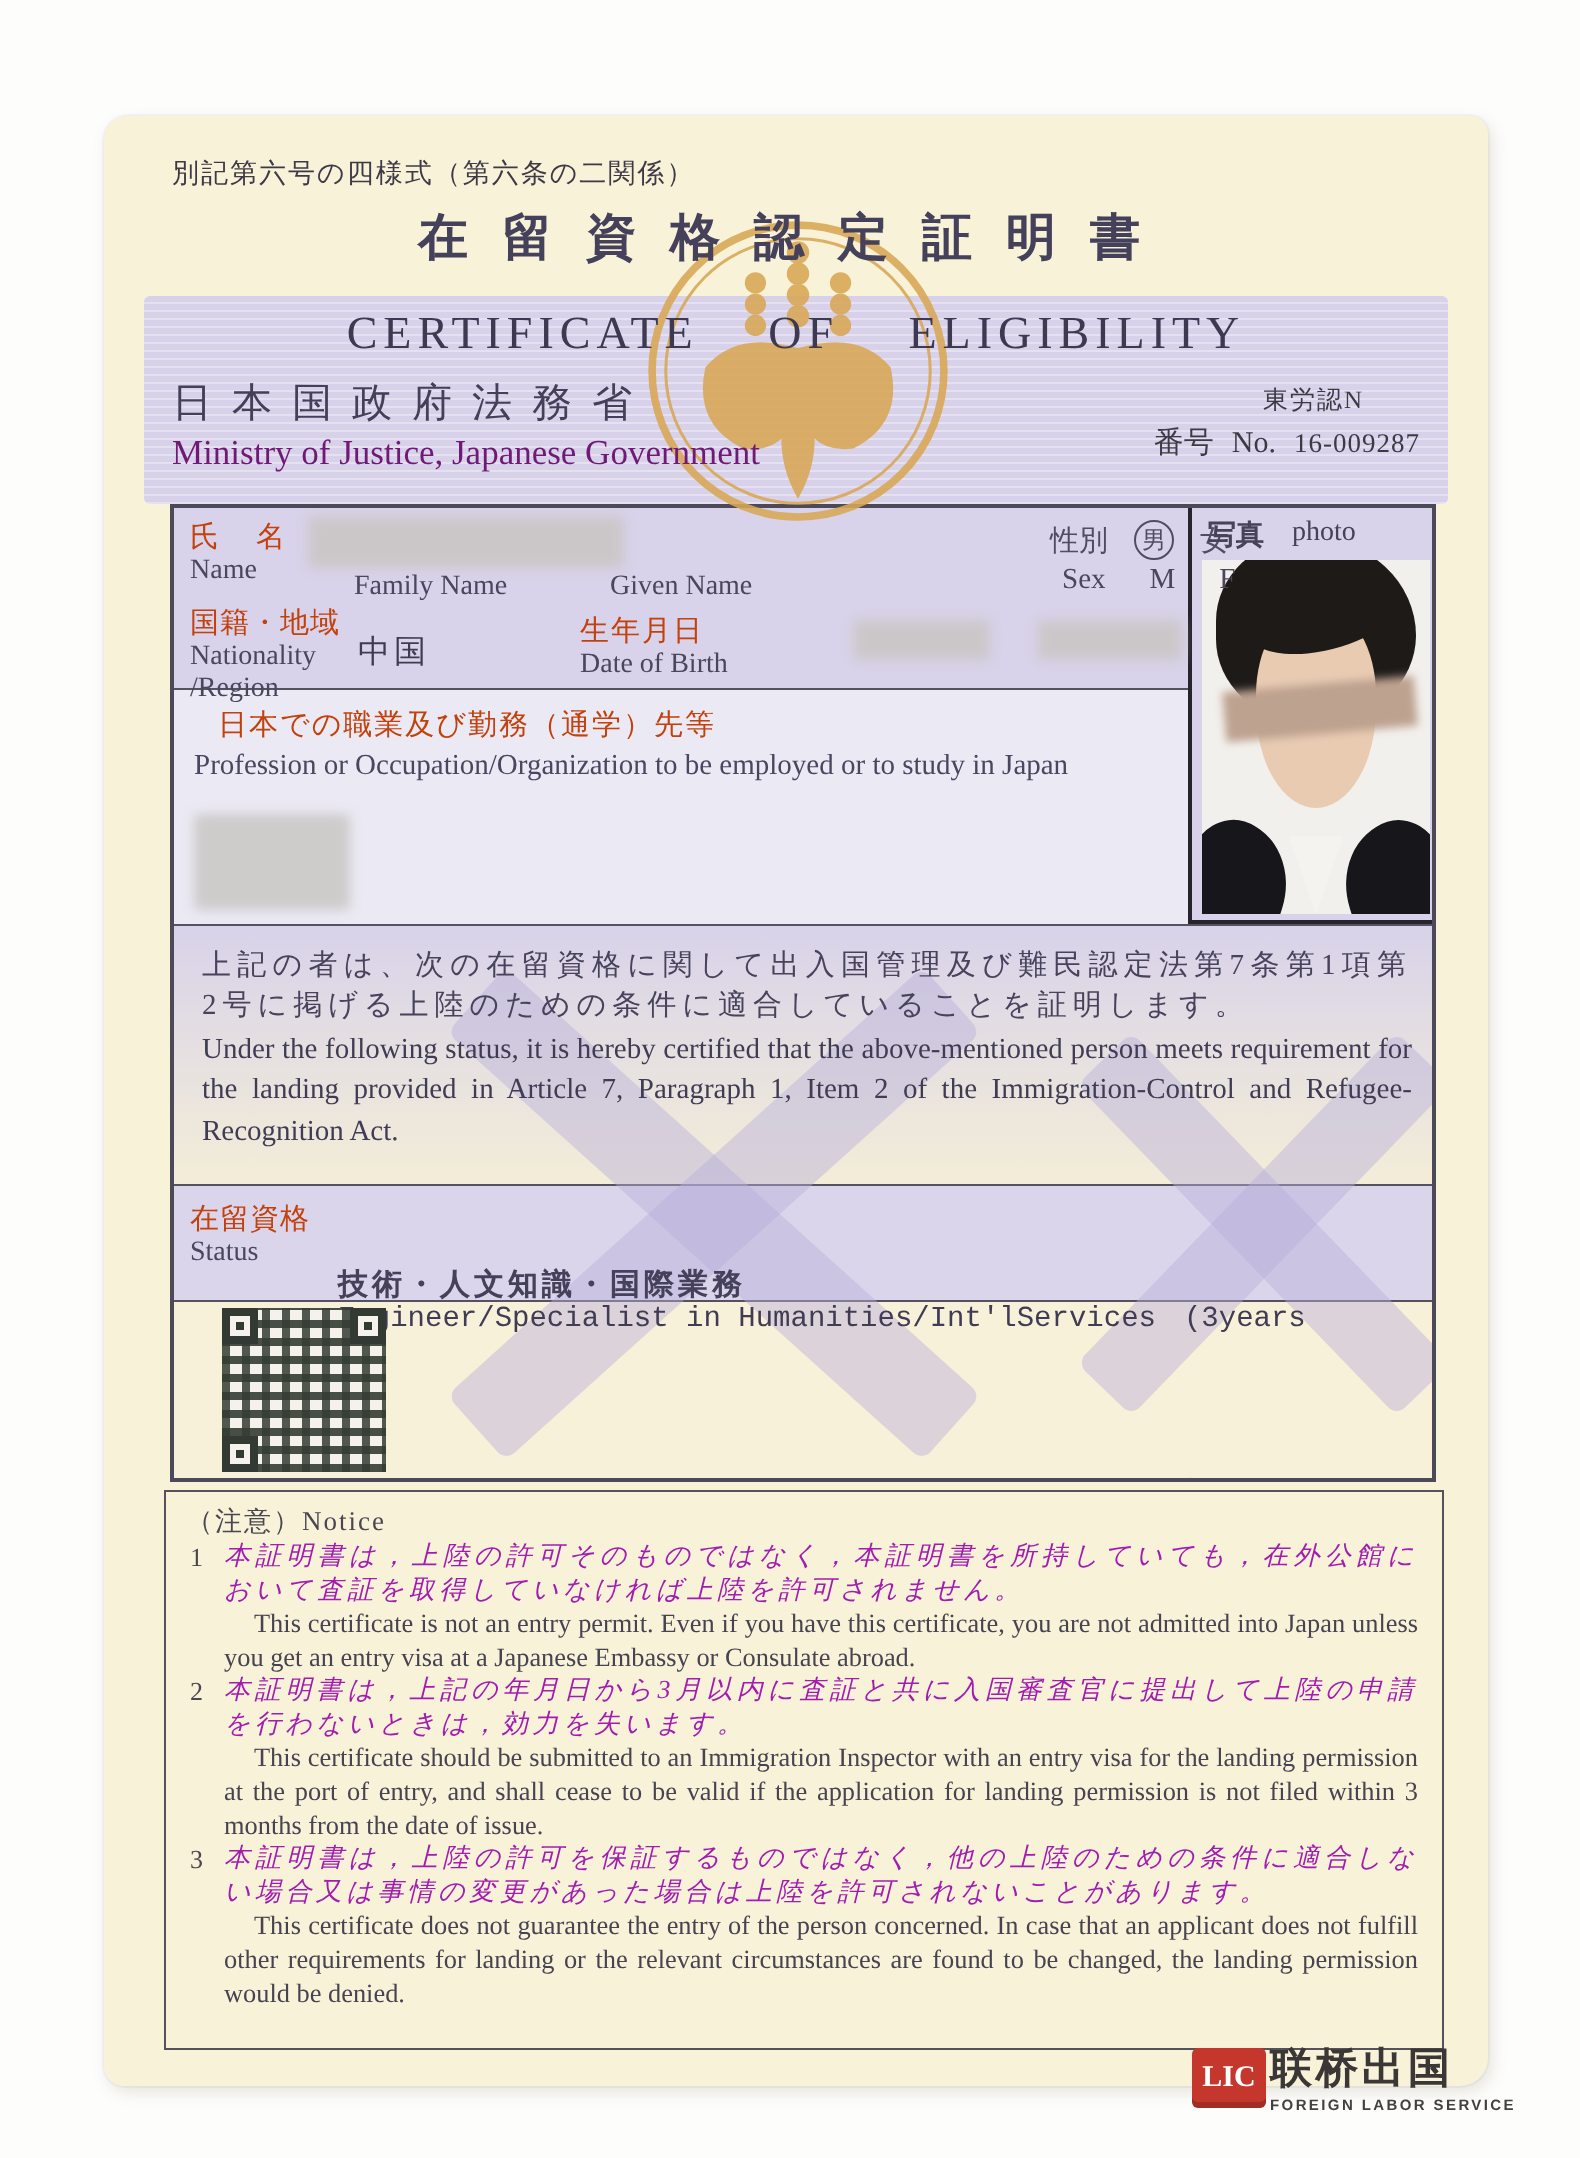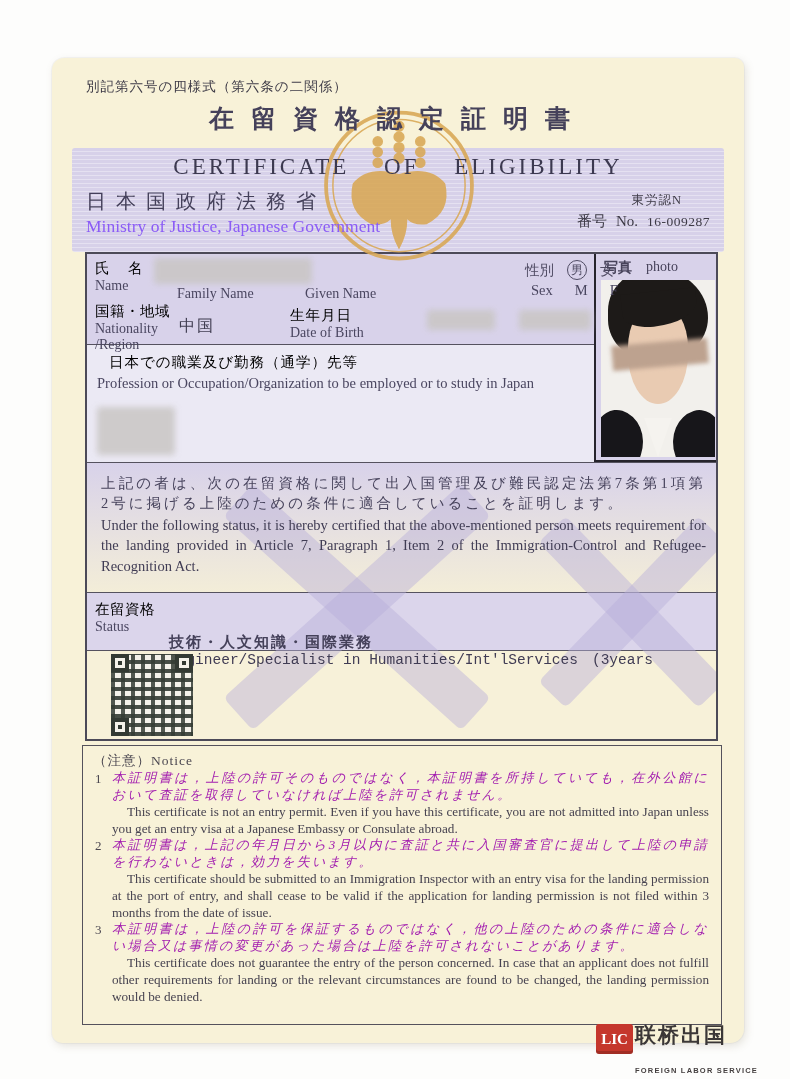--- a/index.html
+++ b/index.html
@@ -15,21 +15,21 @@
   .title-jp { position:absolute; left:0; right:0; top:44px; text-align:center; font-size:25px;
               color:#45415a; letter-spacing:17px; font-weight:bold; z-index:3; }
   .band { position:absolute; left:20px; top:90px; width:652px; height:104px; background:#d7d1e9;
           background-image:repeating-linear-gradient(0deg, rgba(255,255,255,0.35) 0 1px, transparent 1px 4px);
           border-radius:3px; z-index:1; }
   .crest { position:absolute; left:271px; top:40px; width:152px; height:172px; z-index:2; opacity:0.88; }
   .title-en { position:absolute; left:0; right:0; top:96px; text-align:center; font-size:23px;
               color:#3c3950; letter-spacing:3px; word-spacing:26px; z-index:3; }
   .ministry-jp { position:absolute; left:34px; top:130px; font-size:20px; color:#44405a;
                  letter-spacing:10px; z-index:3; }
-  .ministry-en { position:absolute; left:34px; top:158px; font-size:17.5px; color:#8b5cf6; z-index:3; }
+  .ministry-en { position:absolute; left:34px; top:158px; font-size:17.5px; color:#701a75; z-index:3; }
   .serial-block { position:absolute; right:34px; top:134px; width:230px; text-align:right; z-index:3; }
   .serial-line { font-size:12.5px; color:#3d3a46; letter-spacing:1px; padding-right:28px; }
   .number-line { margin-top:3px; font-size:15px; color:#3d3a46; display:flex; justify-content:flex-end; gap:9px; align-items:baseline; }
   .number-line .no-val { font-size:13.5px; letter-spacing:0.5px; }
 
   
   .tbl { position:absolute; left:33px; top:194px; width:633px; height:489px;
          border:2px solid #4c4a58; background:#f7f1d9; overflow:hidden; }
   .tbl .txt { position:relative; z-index:2; }
   .wm { position:absolute; z-index:1; }
@@ -42,21 +42,21 @@
                 border-left:2px solid #26242c; border-bottom:2px solid #26242c; }
   .row-prof { position:absolute; left:0; top:90px; width:507px; height:118px; background:#ebe9f4;
               border-top:1.5px solid #55525f; }
   .row-cert { position:absolute; left:0; top:208px; width:633px; height:130px;
               background:linear-gradient(#d8d2ea, #ece6dd 72%, #f3edd8); border-top:1.5px solid #55525f; }
   .row-status { position:absolute; left:0; top:338px; width:633px; height:58px; background:#dbd5eb;
                 border-top:1.5px solid #55525f; }
   .row-issue { position:absolute; left:0; top:396px; width:633px; height:91px; background:transparent;
                border-top:1.5px solid #55525f; }
 
-  .lab-jp { font-size:14.5px; color:#000000; letter-spacing:2px; }
+  .lab-jp { font-size:14.5px; color:#c2410c; letter-spacing:2px; }
   .lab-en { font-size:14px; color:#4a4660; }
   .val-cn { font-size:16px; color:#3f3c50; letter-spacing:2px; }
 
   .redact { position:absolute; background:#c9c6c4; filter:blur(3px); border-radius:2px; opacity:0.85; z-index:2; }
 
   .sex-box { position:absolute; left:438px; top:6px; width:130px; }
   .sex-l1 { display:flex; gap:13px; align-items:center; font-size:14.5px; color:#504c64; }
   .circle-m { display:inline-flex; width:20px; height:20px; border:1.5px solid #504c64; border-radius:50%;
               align-items:center; justify-content:center; font-size:12px; }
   .sex-l2 { display:flex; gap:22px; font-size:14.5px; color:#4a4660; margin-top:2px; padding-left:6px; }
@@ -105,21 +105,21 @@
   .n-en { font-size:13.2px; color:#474350; line-height:1.27; text-indent:15px; text-align:justify; }
 
   
   .logo { position:absolute; left:596px; top:1024px; display:flex; gap:2px; align-items:flex-start; }
   .logo-box { width:37px; height:30px; background:#c5372c; border-radius:3px; color:#fff;
               display:flex; align-items:center; justify-content:center; font-weight:bold; font-size:15px;
               box-shadow:inset 0 -3px 0 rgba(0,0,0,0.18); }
   .logo-cn { font-size:21px; font-weight:bold; color:#3b3737; letter-spacing:2px;
              font-family:"Liberation Sans","DejaVu Sans",sans-serif; line-height:1.05; }
   .logo-tag { font-size:7.5px; font-weight:bold; color:#454040; letter-spacing:1.2px;
-              font-family:"Liberation Sans","DejaVu Sans",sans-serif; margin-top:20px; }
+              font-family:"Liberation Sans","DejaVu Sans",sans-serif; margin-top:2px; }
 </style>
 </head>
 <body>
 
 <div class="page">
   <div class="doc">
 
     <div class="form-note">別記第六号の四様式（第六条の二関係）</div>
     <div class="title-jp">在留資格認定証明書</div>
 

